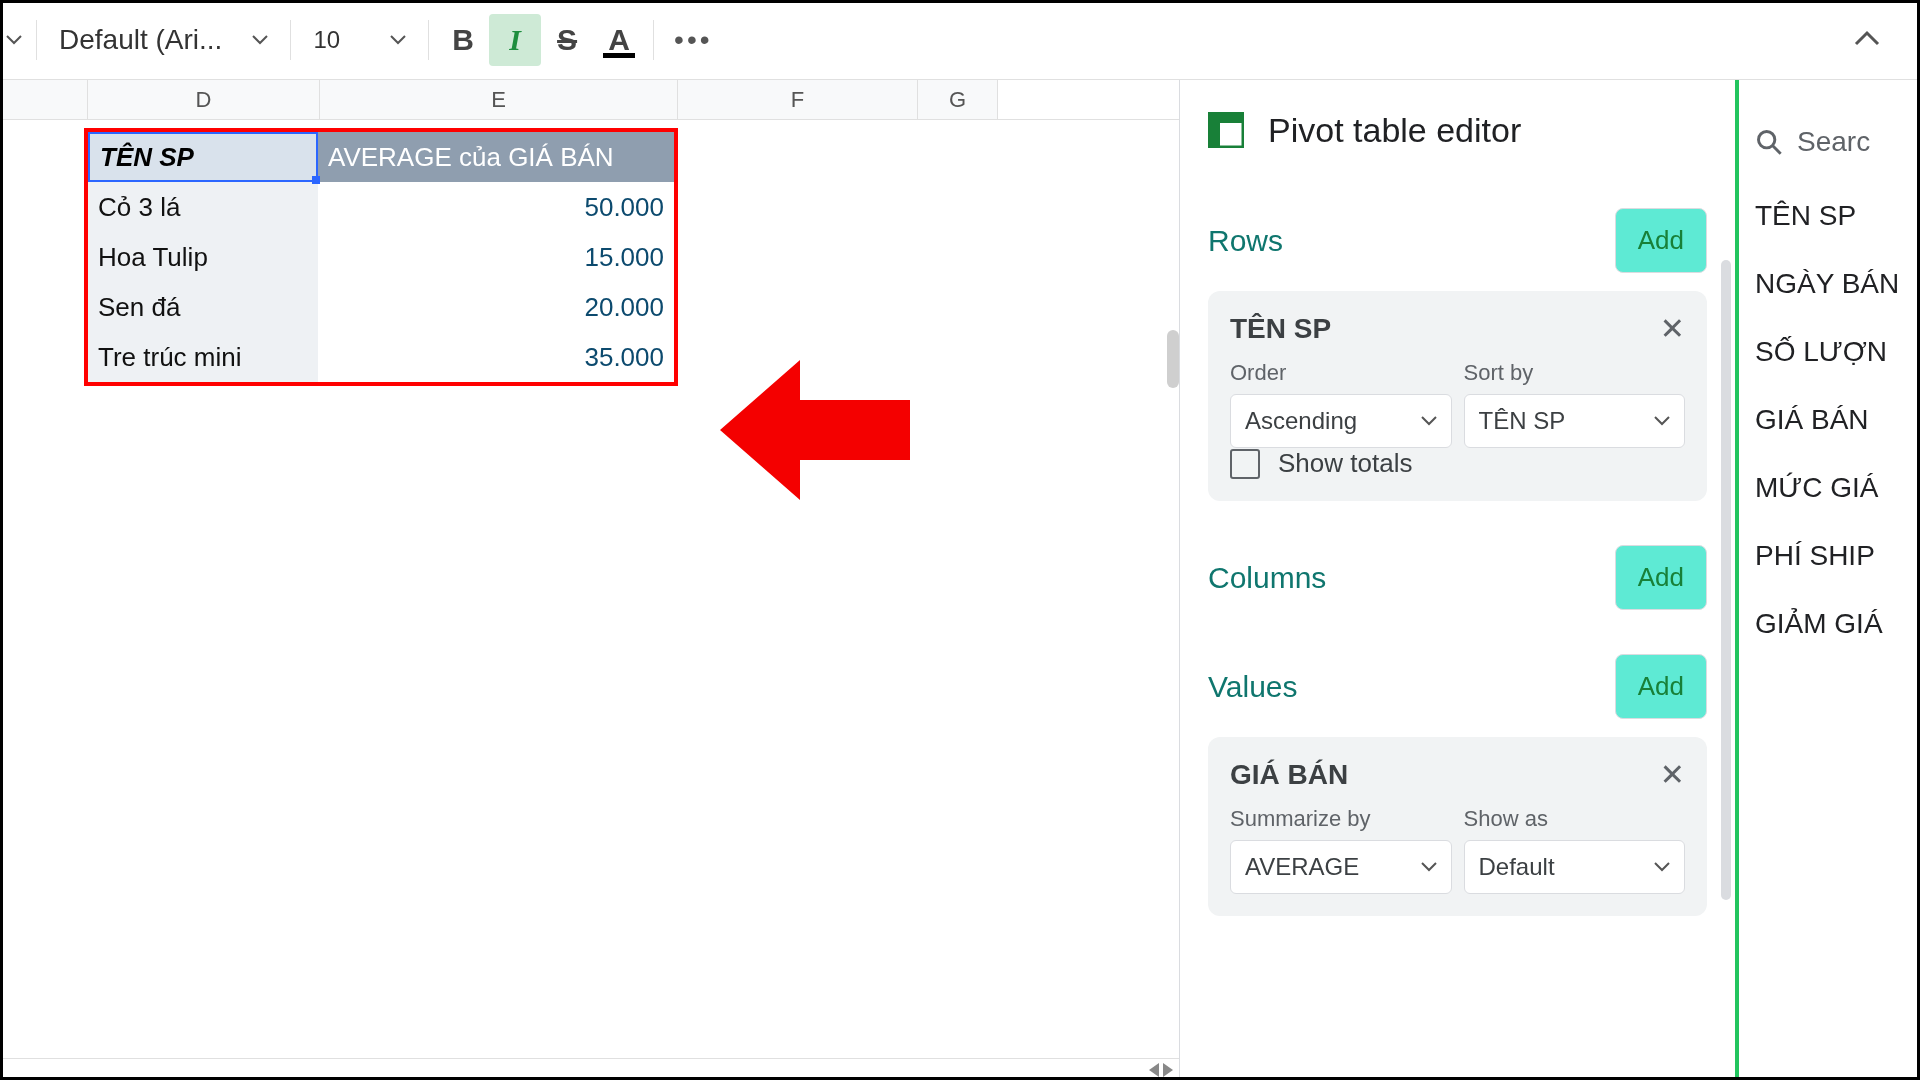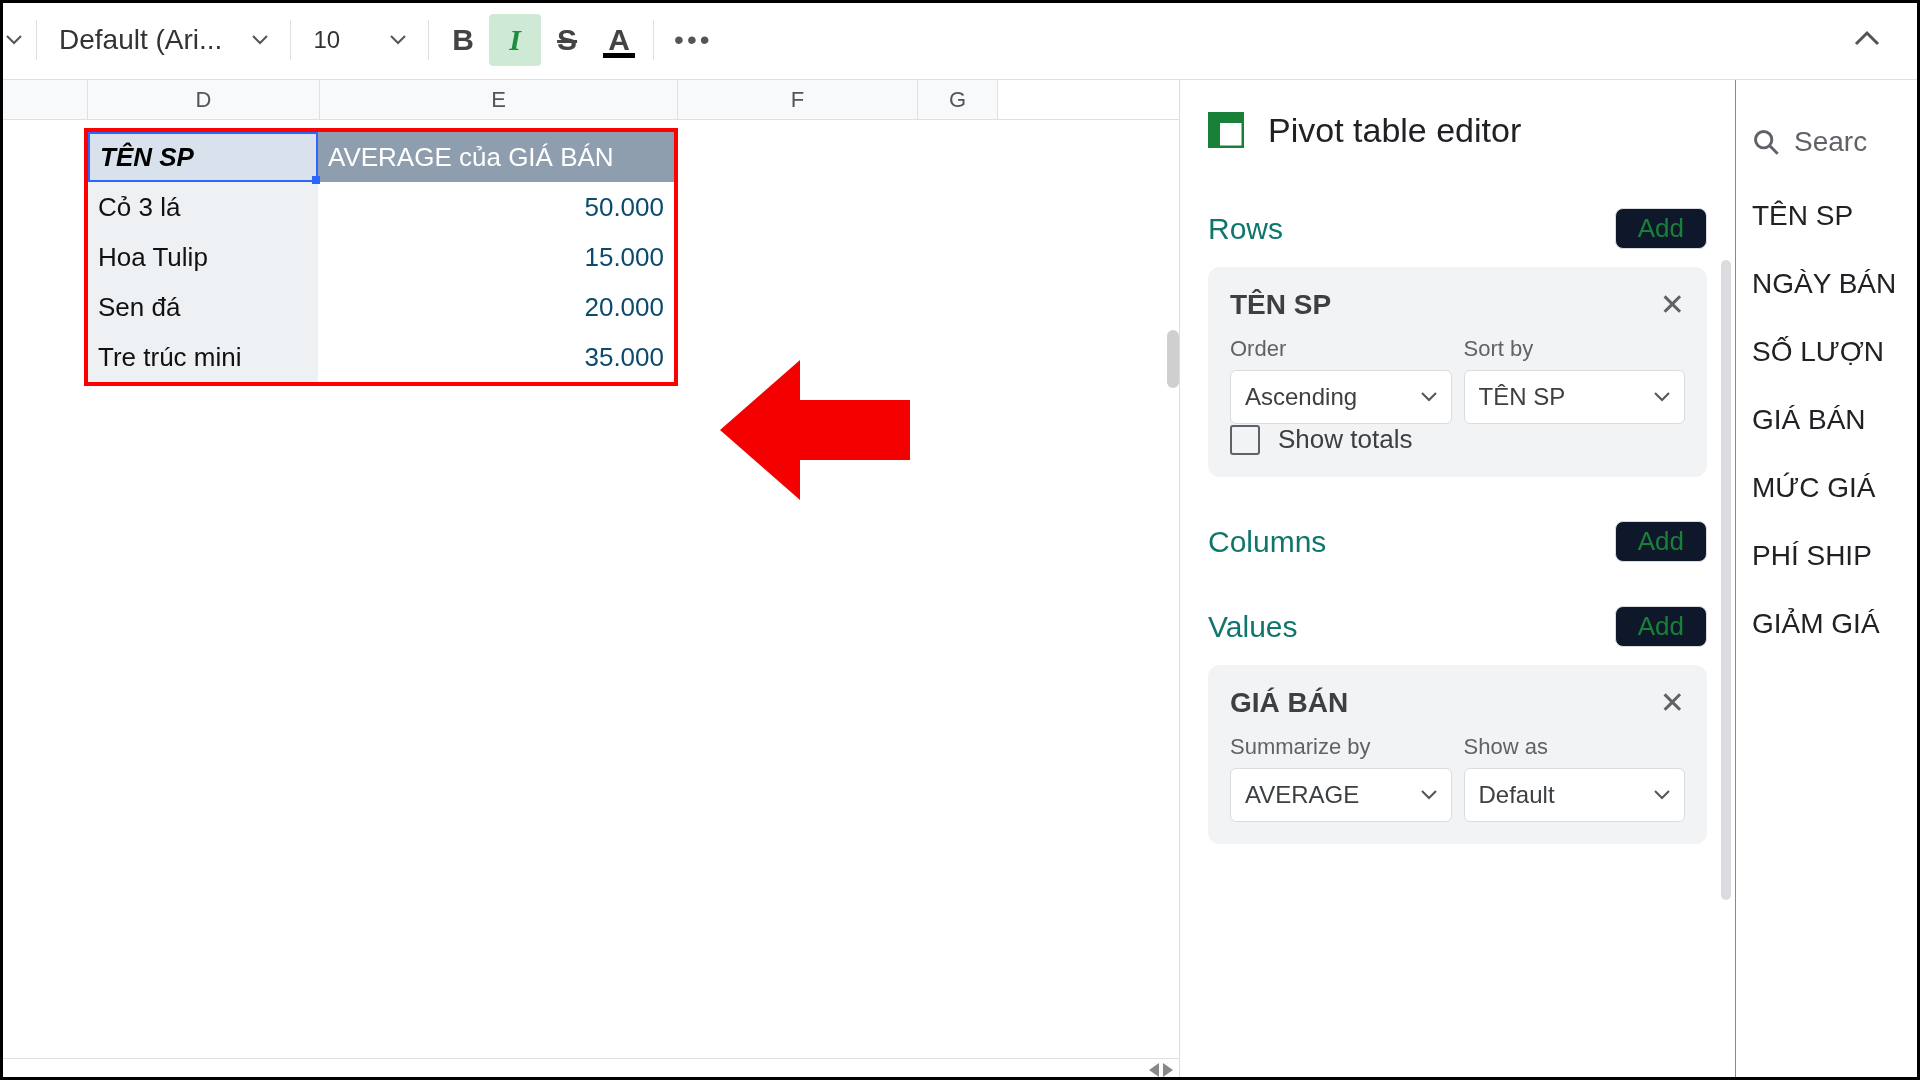--- a/index.html
+++ b/index.html
@@ -49,36 +49,36 @@
 .hscroll { position:absolute; left:0; right:0; bottom:0; height:22px; background:#fff; border-top:1px solid #e0e0e0; display:flex; justify-content:flex-end; align-items:center; gap:4px; padding-right:6px; }
 .hscroll .tri { width:0;height:0;border-top:7px solid transparent;border-bottom:7px solid transparent; }
 
 
 .editor-main { flex:1; padding: 0 28px; overflow:hidden; position:relative; }
 .editor-title-row { display:flex; align-items:center; gap: 24px; height: 100px; }
 .pivot-icon { width:36px; height:36px; }
 .editor-title { font-size: 34px; color:#202124; }
 .section-row { display:flex; align-items:center; justify-content:space-between; margin-top: 28px; }
 .section-label { font-size: 30px; color:#0f766e; }
-.add-btn { border:1px solid #dadce0; border-radius:8px; padding: 4px 22px; font-size:26px; color:#188038; background:#0f172a; }
+.add-btn { border:1px solid #dadce0; border-radius:8px; padding: 16px 22px; font-size:26px; color:#188038; background:#5eead4; }
 .card { background:#f1f3f4; border-radius:12px; padding: 20px 22px 22px; margin-top: 18px; }
 .card-title-row { display:flex; justify-content:space-between; align-items:center; }
 .card-title { font-size:28px; font-weight:bold; color:#3c4043; }
 .card-close { font-size:30px; color:#5f6368; }
 .card-fields { display:flex; gap: 12px; margin-top: 14px; }
 .fld { flex:1; }
 .fld-label { font-size: 22px; color:#5f6368; margin-bottom:8px; }
 .fld-select { background:#fff; border:1px solid #dadce0; border-radius:6px; height:54px; display:flex; align-items:center; justify-content:space-between; padding: 0 14px; font-size:24px; color:#3c4043; }
 .checkbox-row { display:flex; align-items:center; gap:18px; }
 .checkbox { width:30px; height:30px; border:2.5px solid #5f6368; border-radius:3px; }
 .checkbox-label { font-size:26px; color:#3c4043; }
 
 .editor-scroll { position:absolute; right:4px; top:180px; width:10px; height:640px; background:#dadce0; border-radius:5px; }
 
-.fields-col { width: 185px; border-left:1px solid #22c55e; padding-top: 46px; }
+.fields-col { width: 185px; border-left:4px solid #22c55e; padding-top: 46px; }
 .search-row { display:flex; align-items:center; gap:14px; padding: 0 0 24px 16px; font-size:28px; color:#5f6368; }
 .field-item { font-size:28px; color:#202124; padding: 18px 0 18px 16px; white-space:nowrap; overflow:hidden; }
 .search-icon { width:28px; height:28px; color:#5f6368; }
 
 .outer-frame { position:absolute; inset:0; border:3px solid #000; pointer-events:none; }
 </style>
 </head>
 <body>
 
 <div class="toolbar">

